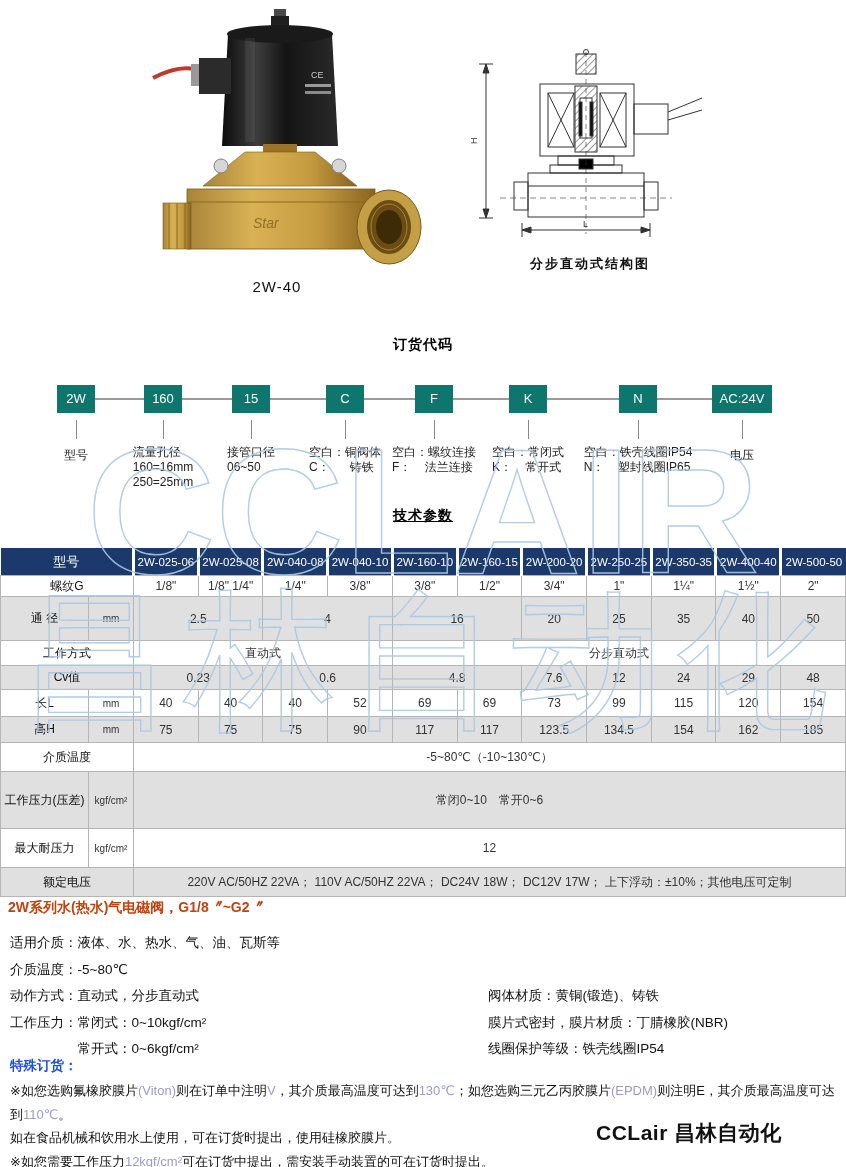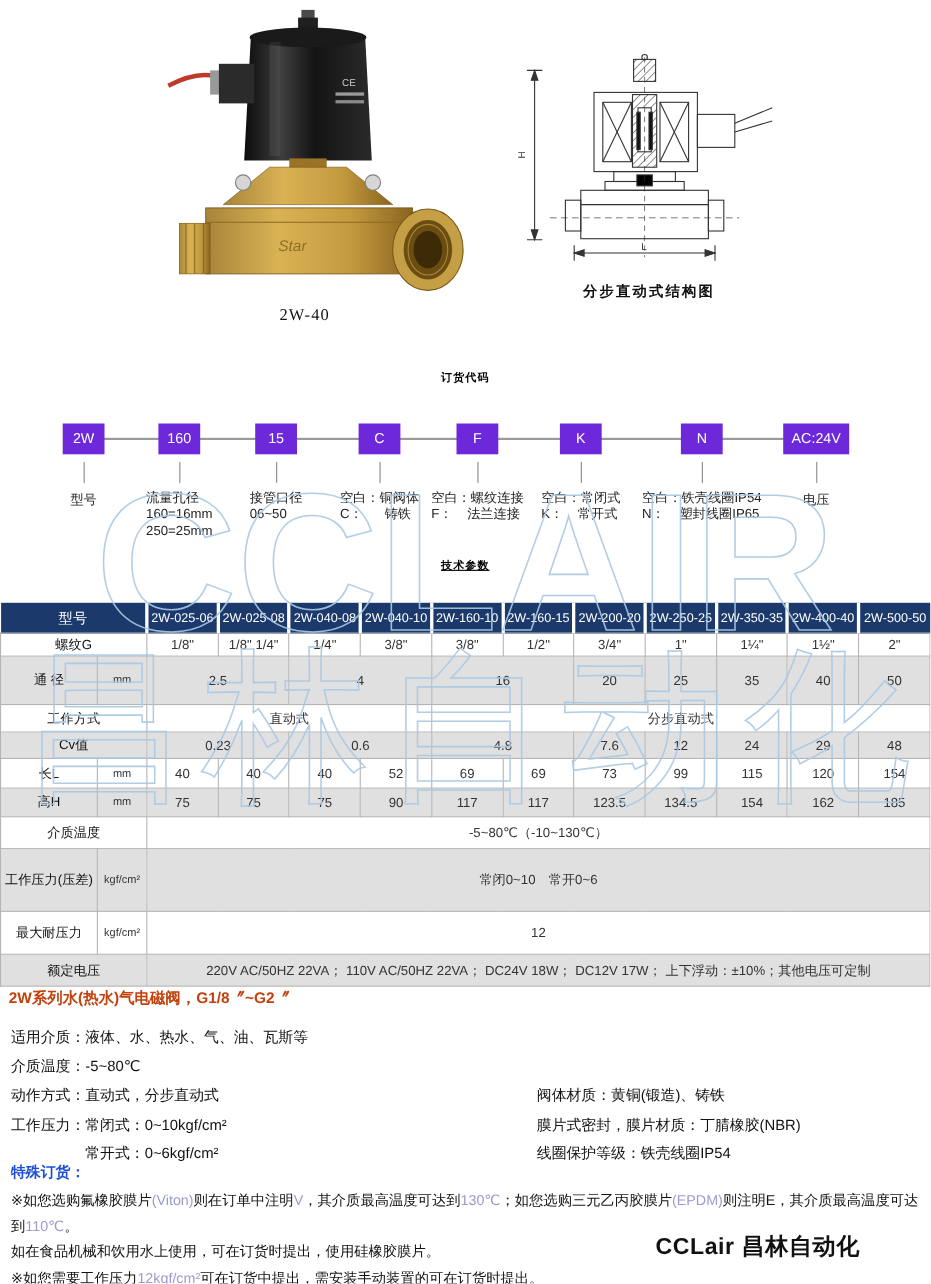--- a/index.html
+++ b/index.html
@@ -1,34 +1,34 @@
 <!DOCTYPE html>
 <html><head>
 <meta charset="utf-8">
 <style>
   html,body{margin:0;padding:0;background:#fff;}
   body{font-family:"Liberation Sans","DejaVu Sans",sans-serif;}
   #page{position:relative;width:846px;height:1167px;background:#fff;overflow:hidden;color:#222;}
 
   
   .fig-photo{position:absolute;left:123px;top:6px;width:308px;text-align:center;}
-  .fig-photo .cap{font-size:15px;color:#111;margin-top:0;letter-spacing:1px;font-family:Liberation Serif, serif;}
+  .fig-photo .cap{font-size:15px;color:#111;margin-top:0;letter-spacing:1px;}
   .fig-diagram{position:absolute;left:466px;top:46px;width:248px;text-align:center;}
   .fig-diagram .cap{font-size:13px;font-weight:600;color:#111;margin-top:3px;letter-spacing:2px;}
 
   
-  .sec-title{position:absolute;width:100%;text-align:center;font-size:10px;font-weight:bold;color:#000;letter-spacing:1px;}
+  .sec-title{position:absolute;width:100%;text-align:center;font-size:14px;font-weight:bold;color:#000;letter-spacing:1px;}
   #oc-title{top:336px;}
   #tt-title{top:507px;text-decoration:underline;}
 
   
   #oc{position:absolute;top:385px;left:0;width:846px;height:160px;}
   #oc-line{position:absolute;top:13px;left:76px;width:666px;border-top:2px solid #9a9a9a;}
   .oc-item{position:absolute;top:0;width:140px;text-align:center;}
-  .oc-box{position:relative;display:inline-block;min-width:38px;height:28px;line-height:28px;background:#6d28d9;color:#fff;font-size:13px;padding:0 2px;box-sizing:border-box;}
+  .oc-box{position:relative;display:inline-block;min-width:38px;height:28px;line-height:28px;background:#0f766e;color:#fff;font-size:13px;padding:0 2px;box-sizing:border-box;}
   .oc-box.wide{min-width:60px;}
   .oc-tick{width:0;height:19px;border-left:1px solid #888;margin:7px auto 6px;}
   .oc-desc{display:inline-block;text-align:left;font-size:12px;line-height:15px;color:#222;white-space:pre;}
 
   
   #tech{position:absolute;top:548px;left:0;width:846px;border-collapse:collapse;table-layout:fixed;}
   .c-lbl{width:88px}.c-unit{width:45px}
   #tech thead th{background:#1b3a6b;color:#fff;font-weight:normal;font-size:11.5px;height:27px;border-right:3px solid #fff;padding:0;}
   #tech thead th:last-child{border-right:none;}
   #tech thead th:first-child{font-size:13px;}

